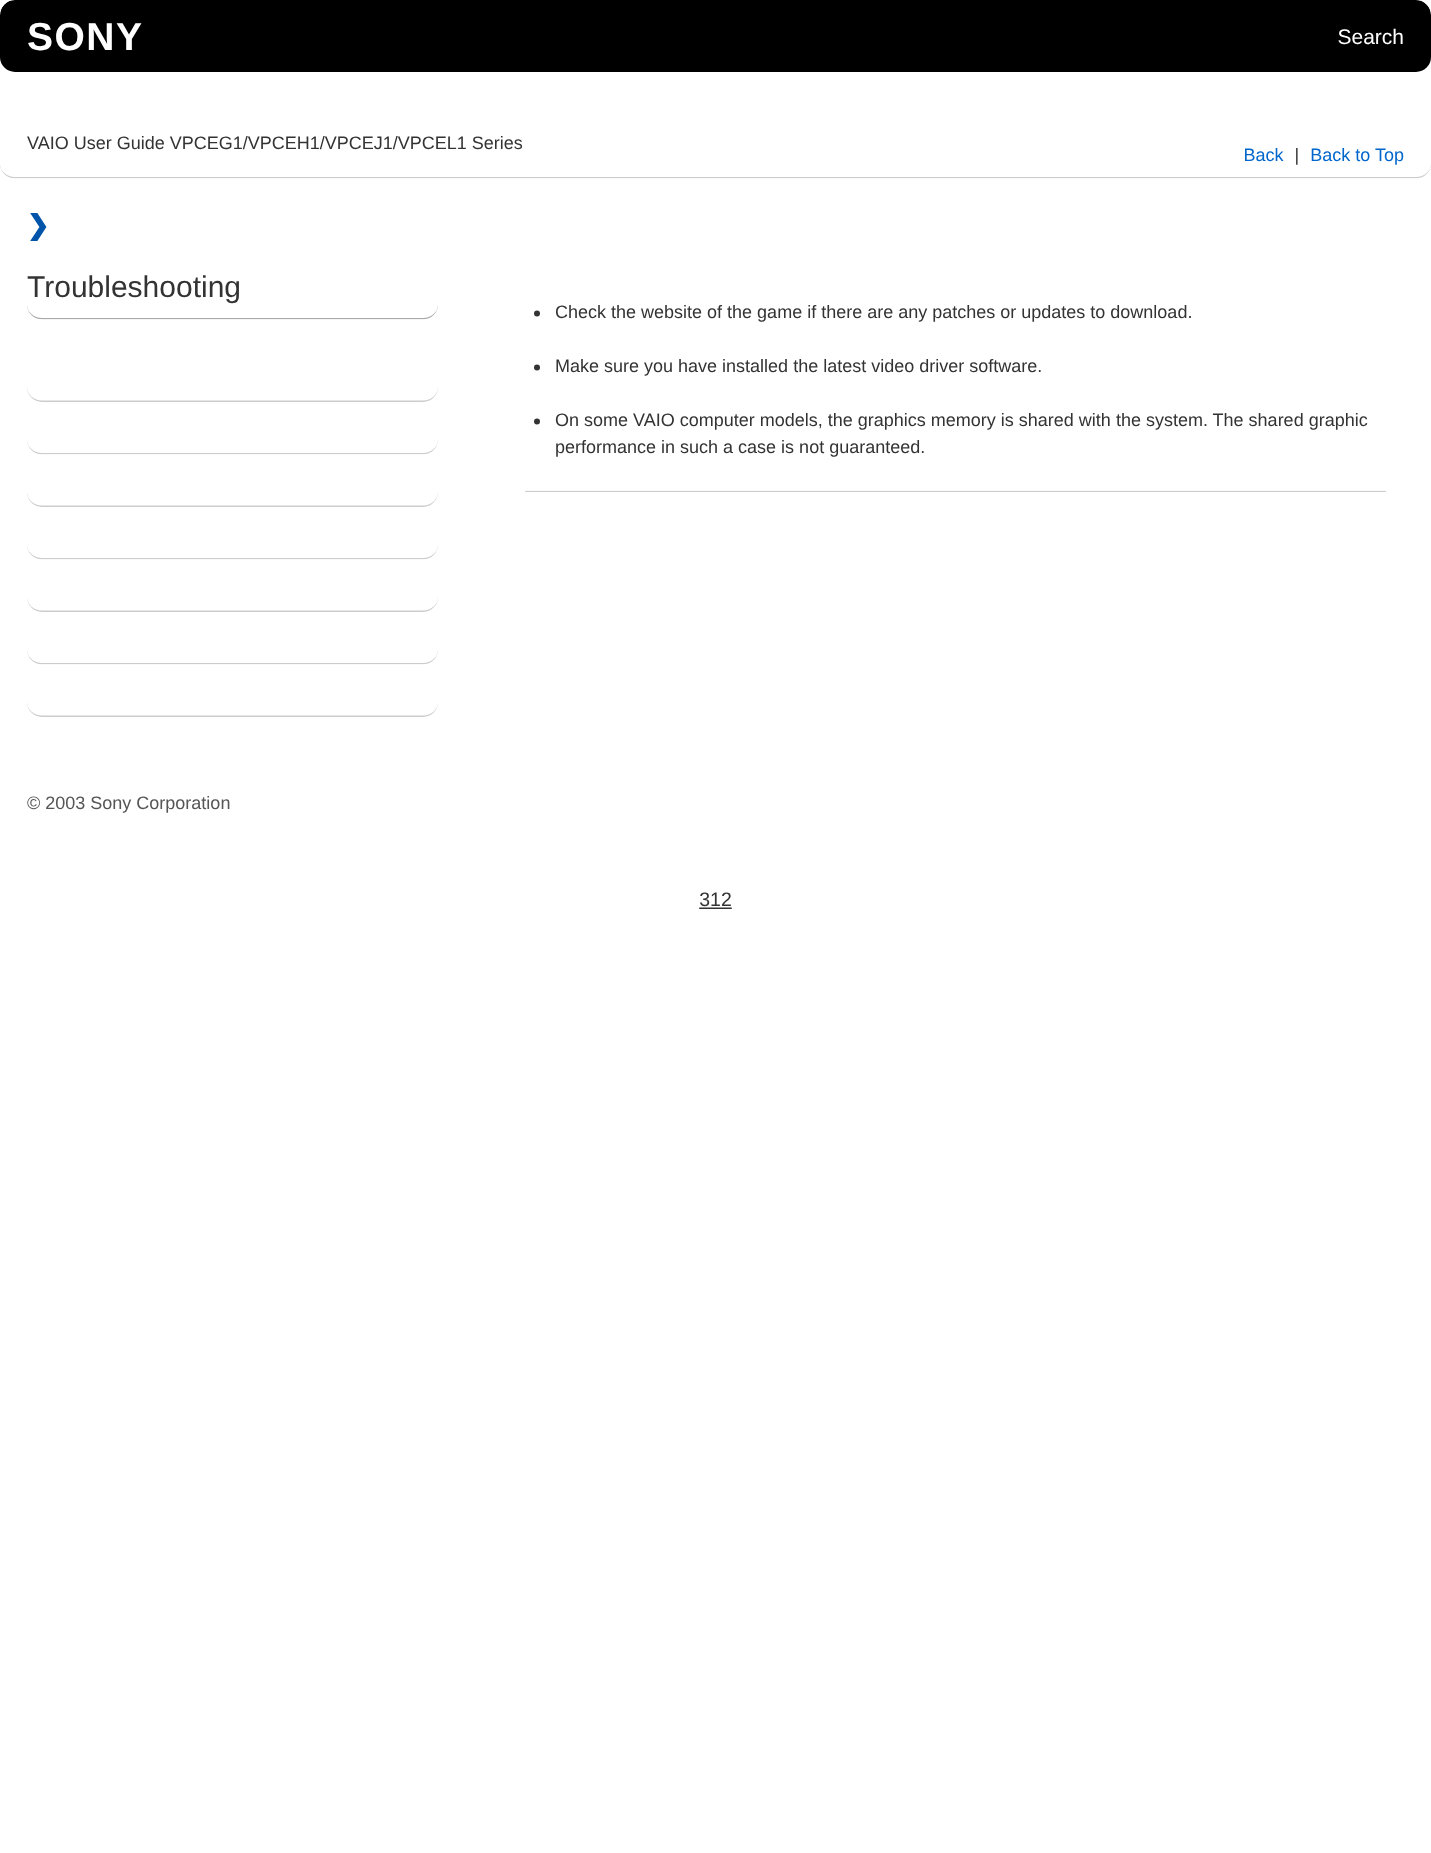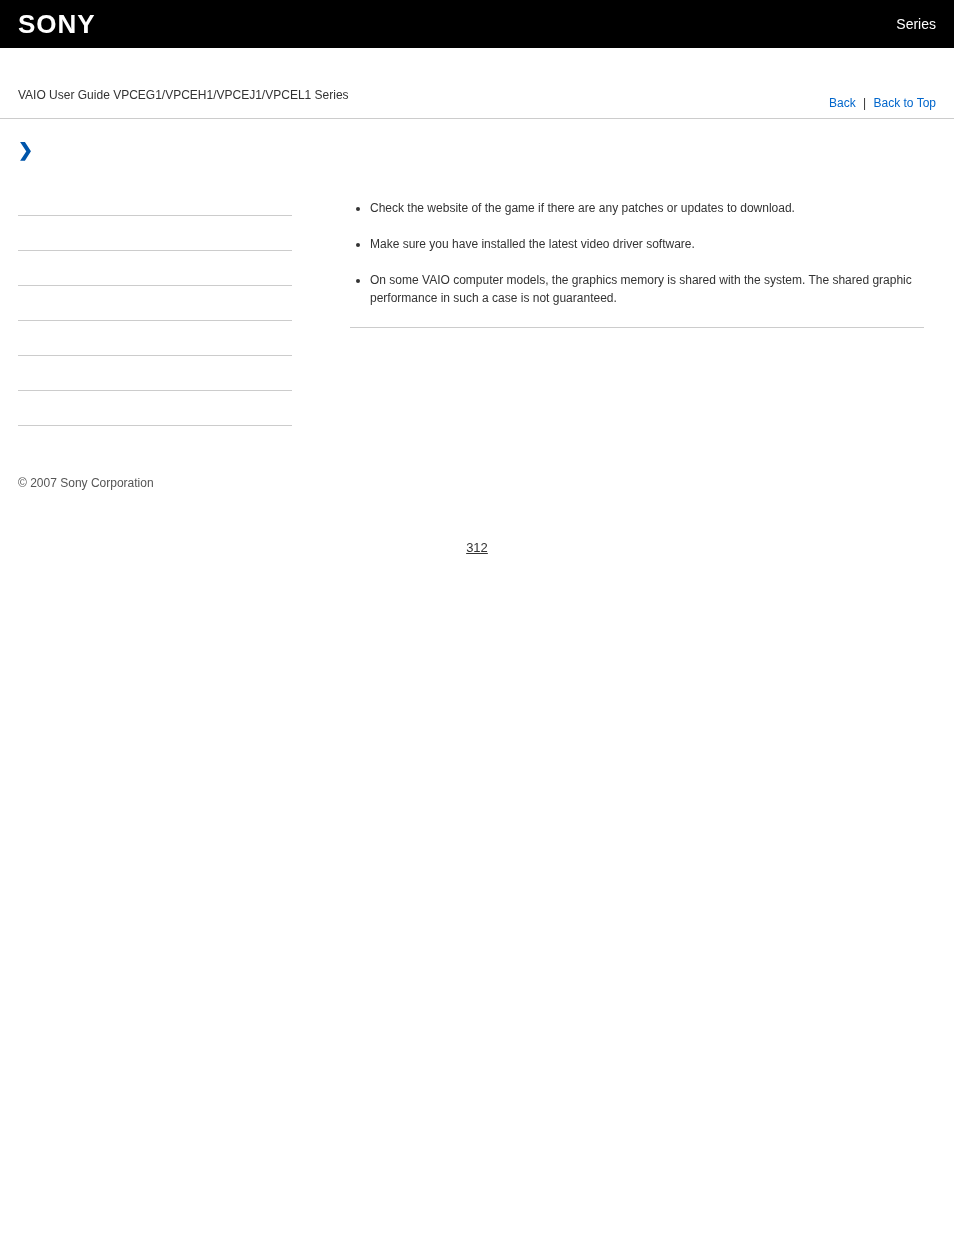--- a/index.html
+++ b/index.html
@@ -1,18 +1,19 @@
 <!DOCTYPE html>
 <html><head>
   <meta charset="utf-8">
   <style>
     * {
       margin: 0;
       padding: 0;
       box-sizing: border-box;
+      border-radius: 10px;
     }
 
     body {
       font-family: Arial, Helvetica, sans-serif;
       font-size: 13px;
       color: #333;
       background: #fff;
       width: 954px;
       min-height: 1235px;
     }
@@ -161,36 +162,37 @@
       color: #333;
       padding: 40px 0 20px 0;
       text-decoration: underline;
     }
   </style>
 </head>
 <body>
 
 <header class="header">
   <span class="sony-logo">SONY</span>
-  <button class="search-btn">Series</button>
+  <button class="search-btn">Search</button>
 </header>
 
 <nav class="nav-bar">
   <span class="breadcrumb-text">VAIO User Guide VPCEG1/VPCEH1/VPCEJ1/VPCEL1 Series</span>
   <div class="nav-links">
     <a href="#">Back</a>
     <span class="separator">|</span>
     <a href="#">Back to Top</a>
   </div>
 </nav>
 
 <div class="main-content">
 
   <aside class="sidebar">
     <span class="sidebar-arrow">❯</span>
+    <h2 class="sidebar-title">Troubleshooting</h2>
     <div class="sidebar-links">
       <div class="sidebar-link-item"><a href="#">&nbsp;</a></div>
       <div class="sidebar-link-item"><a href="#">&nbsp;</a></div>
       <div class="sidebar-link-item"><a href="#">&nbsp;</a></div>
       <div class="sidebar-link-item"><a href="#">&nbsp;</a></div>
       <div class="sidebar-link-item"><a href="#">&nbsp;</a></div>
       <div class="sidebar-link-item"><a href="#">&nbsp;</a></div>
       <div class="sidebar-link-item"><a href="#">&nbsp;</a></div>
     </div>
   </aside>
@@ -200,16 +202,16 @@
       <li>Check the website of the game if there are any patches or updates to download.</li>
       <li>Make sure you have installed the latest video driver software.</li>
       <li>On some VAIO computer models, the graphics memory is shared with the system. The shared graphic performance in such a case is not guaranteed.</li>
     </ul>
     <hr class="content-divider">
   </section>
 
 </div>
 
 <div class="footer-copyright">
-  <span>© 2007 Sony Corporation</span>
+  <span>© 2003 Sony Corporation</span>
 </div>
 
 <div class="page-number">312</div>
 
 </body></html>

